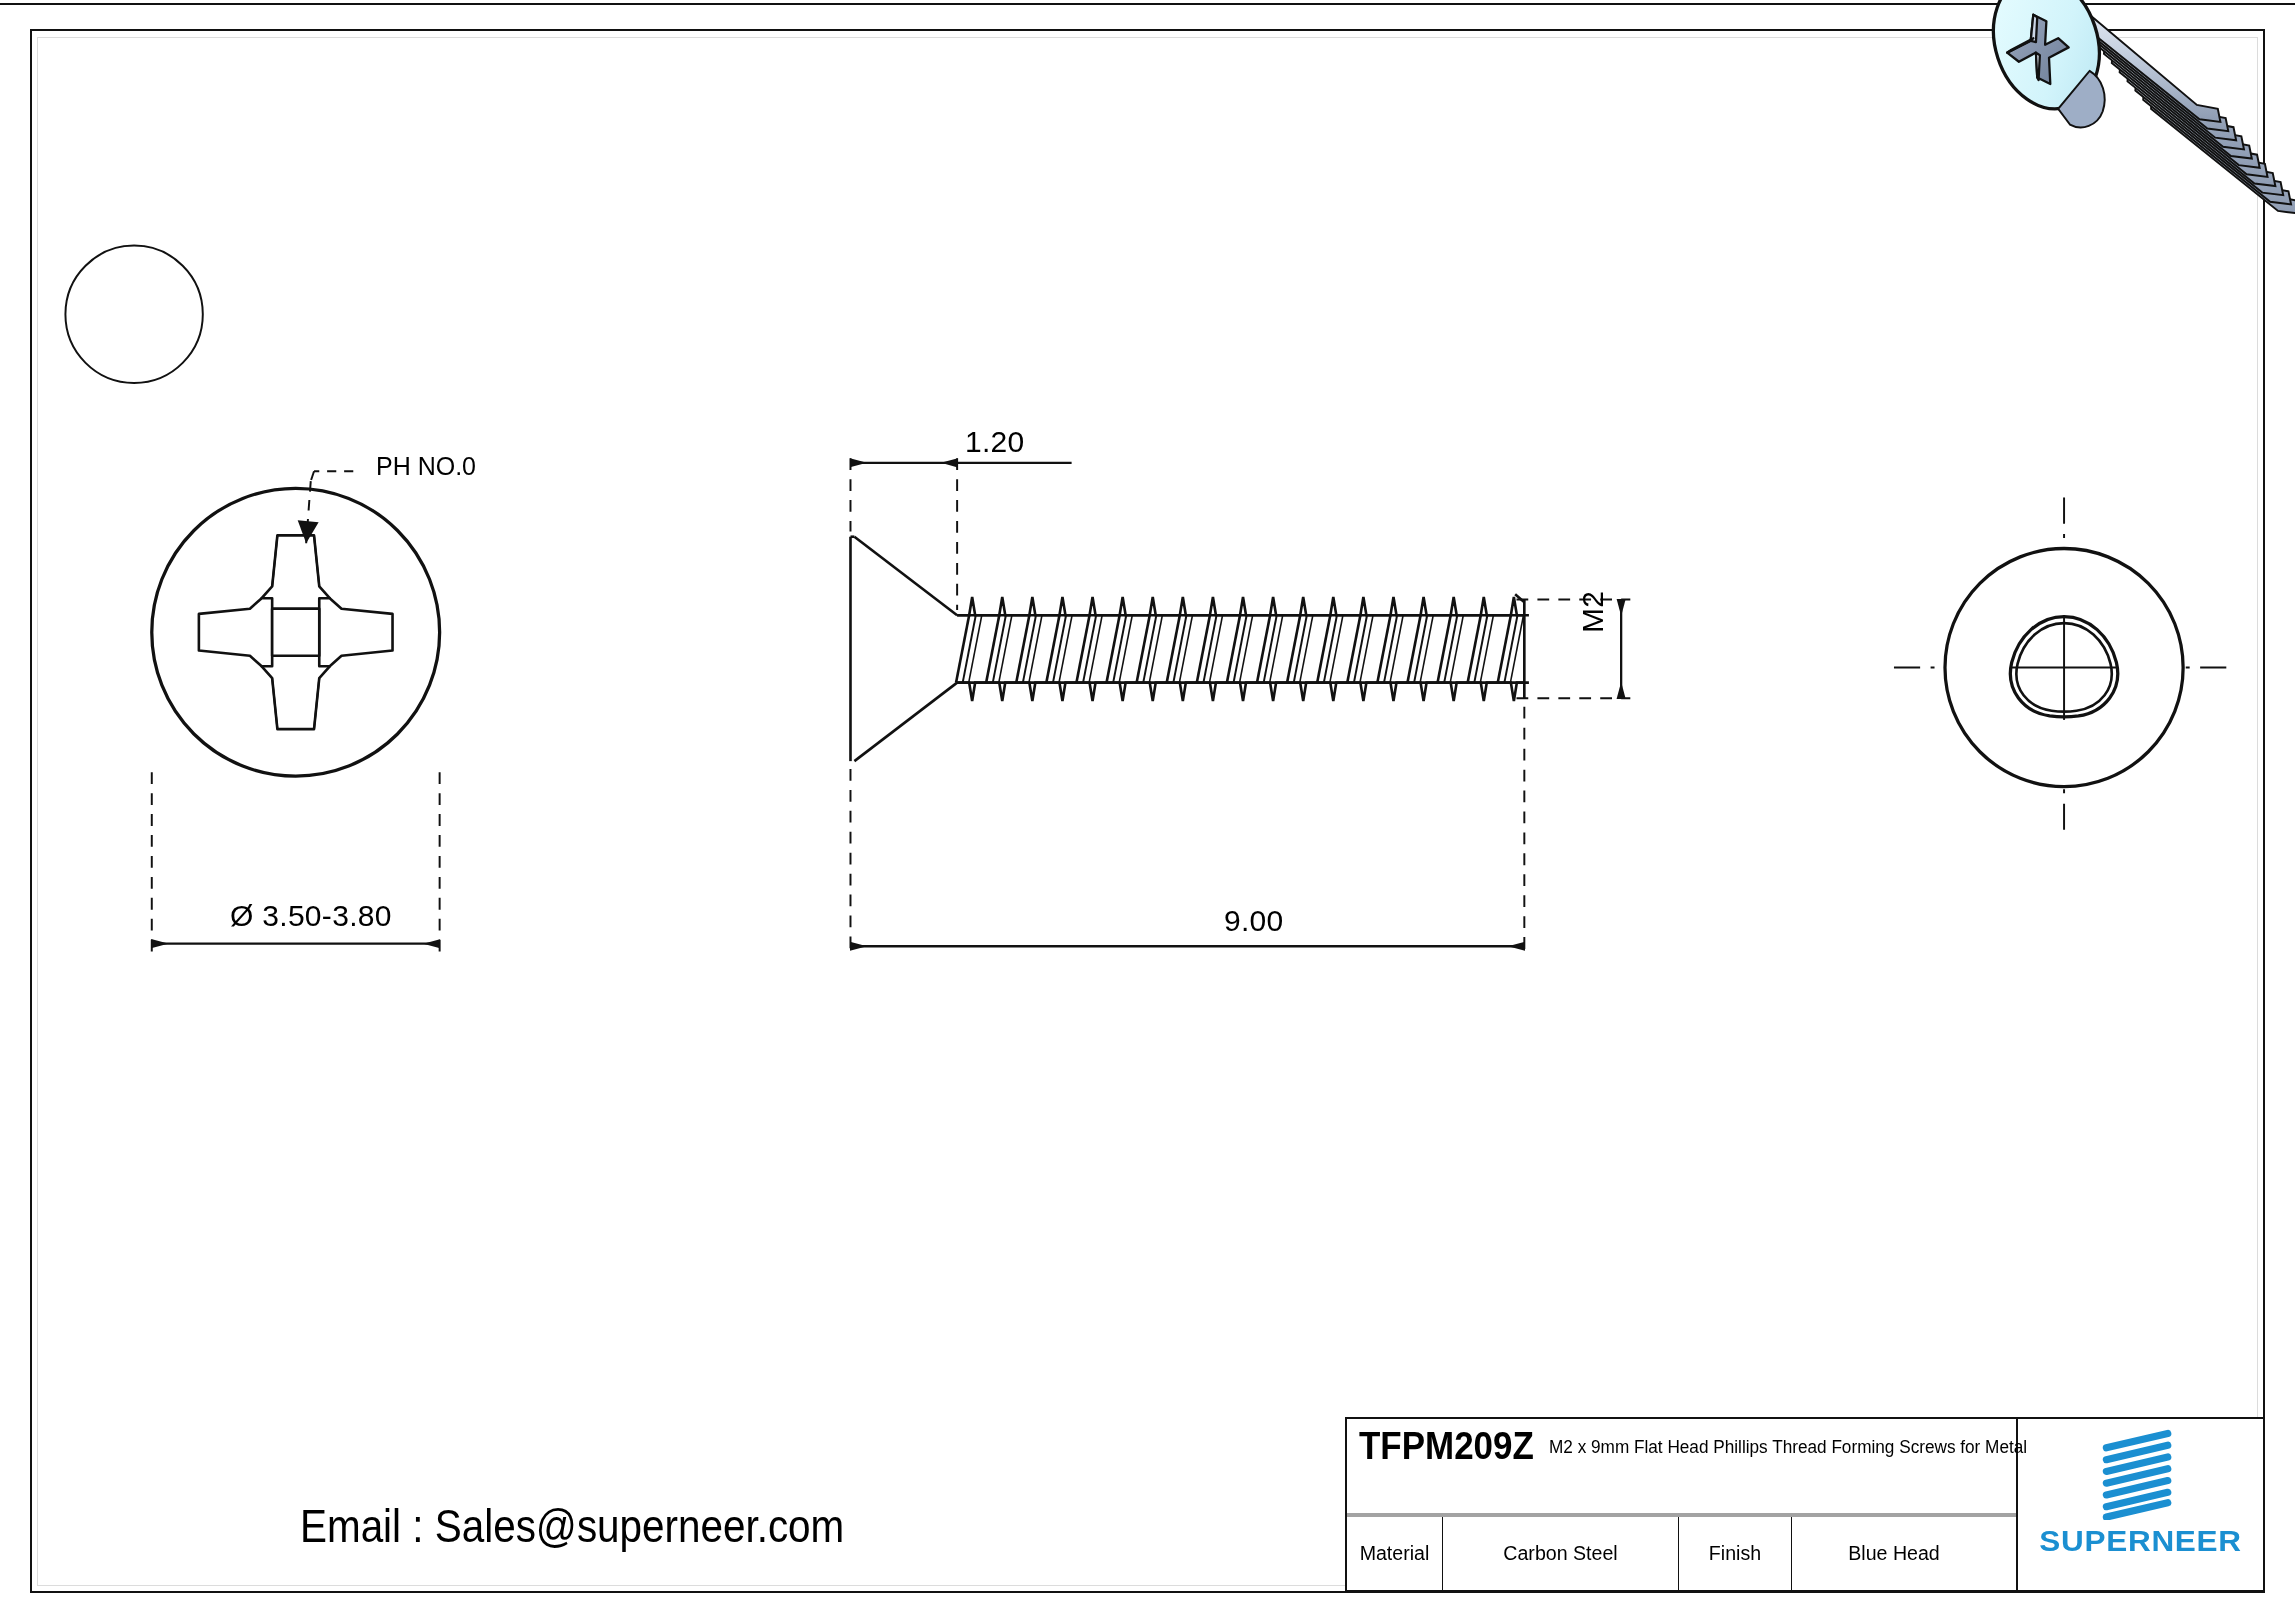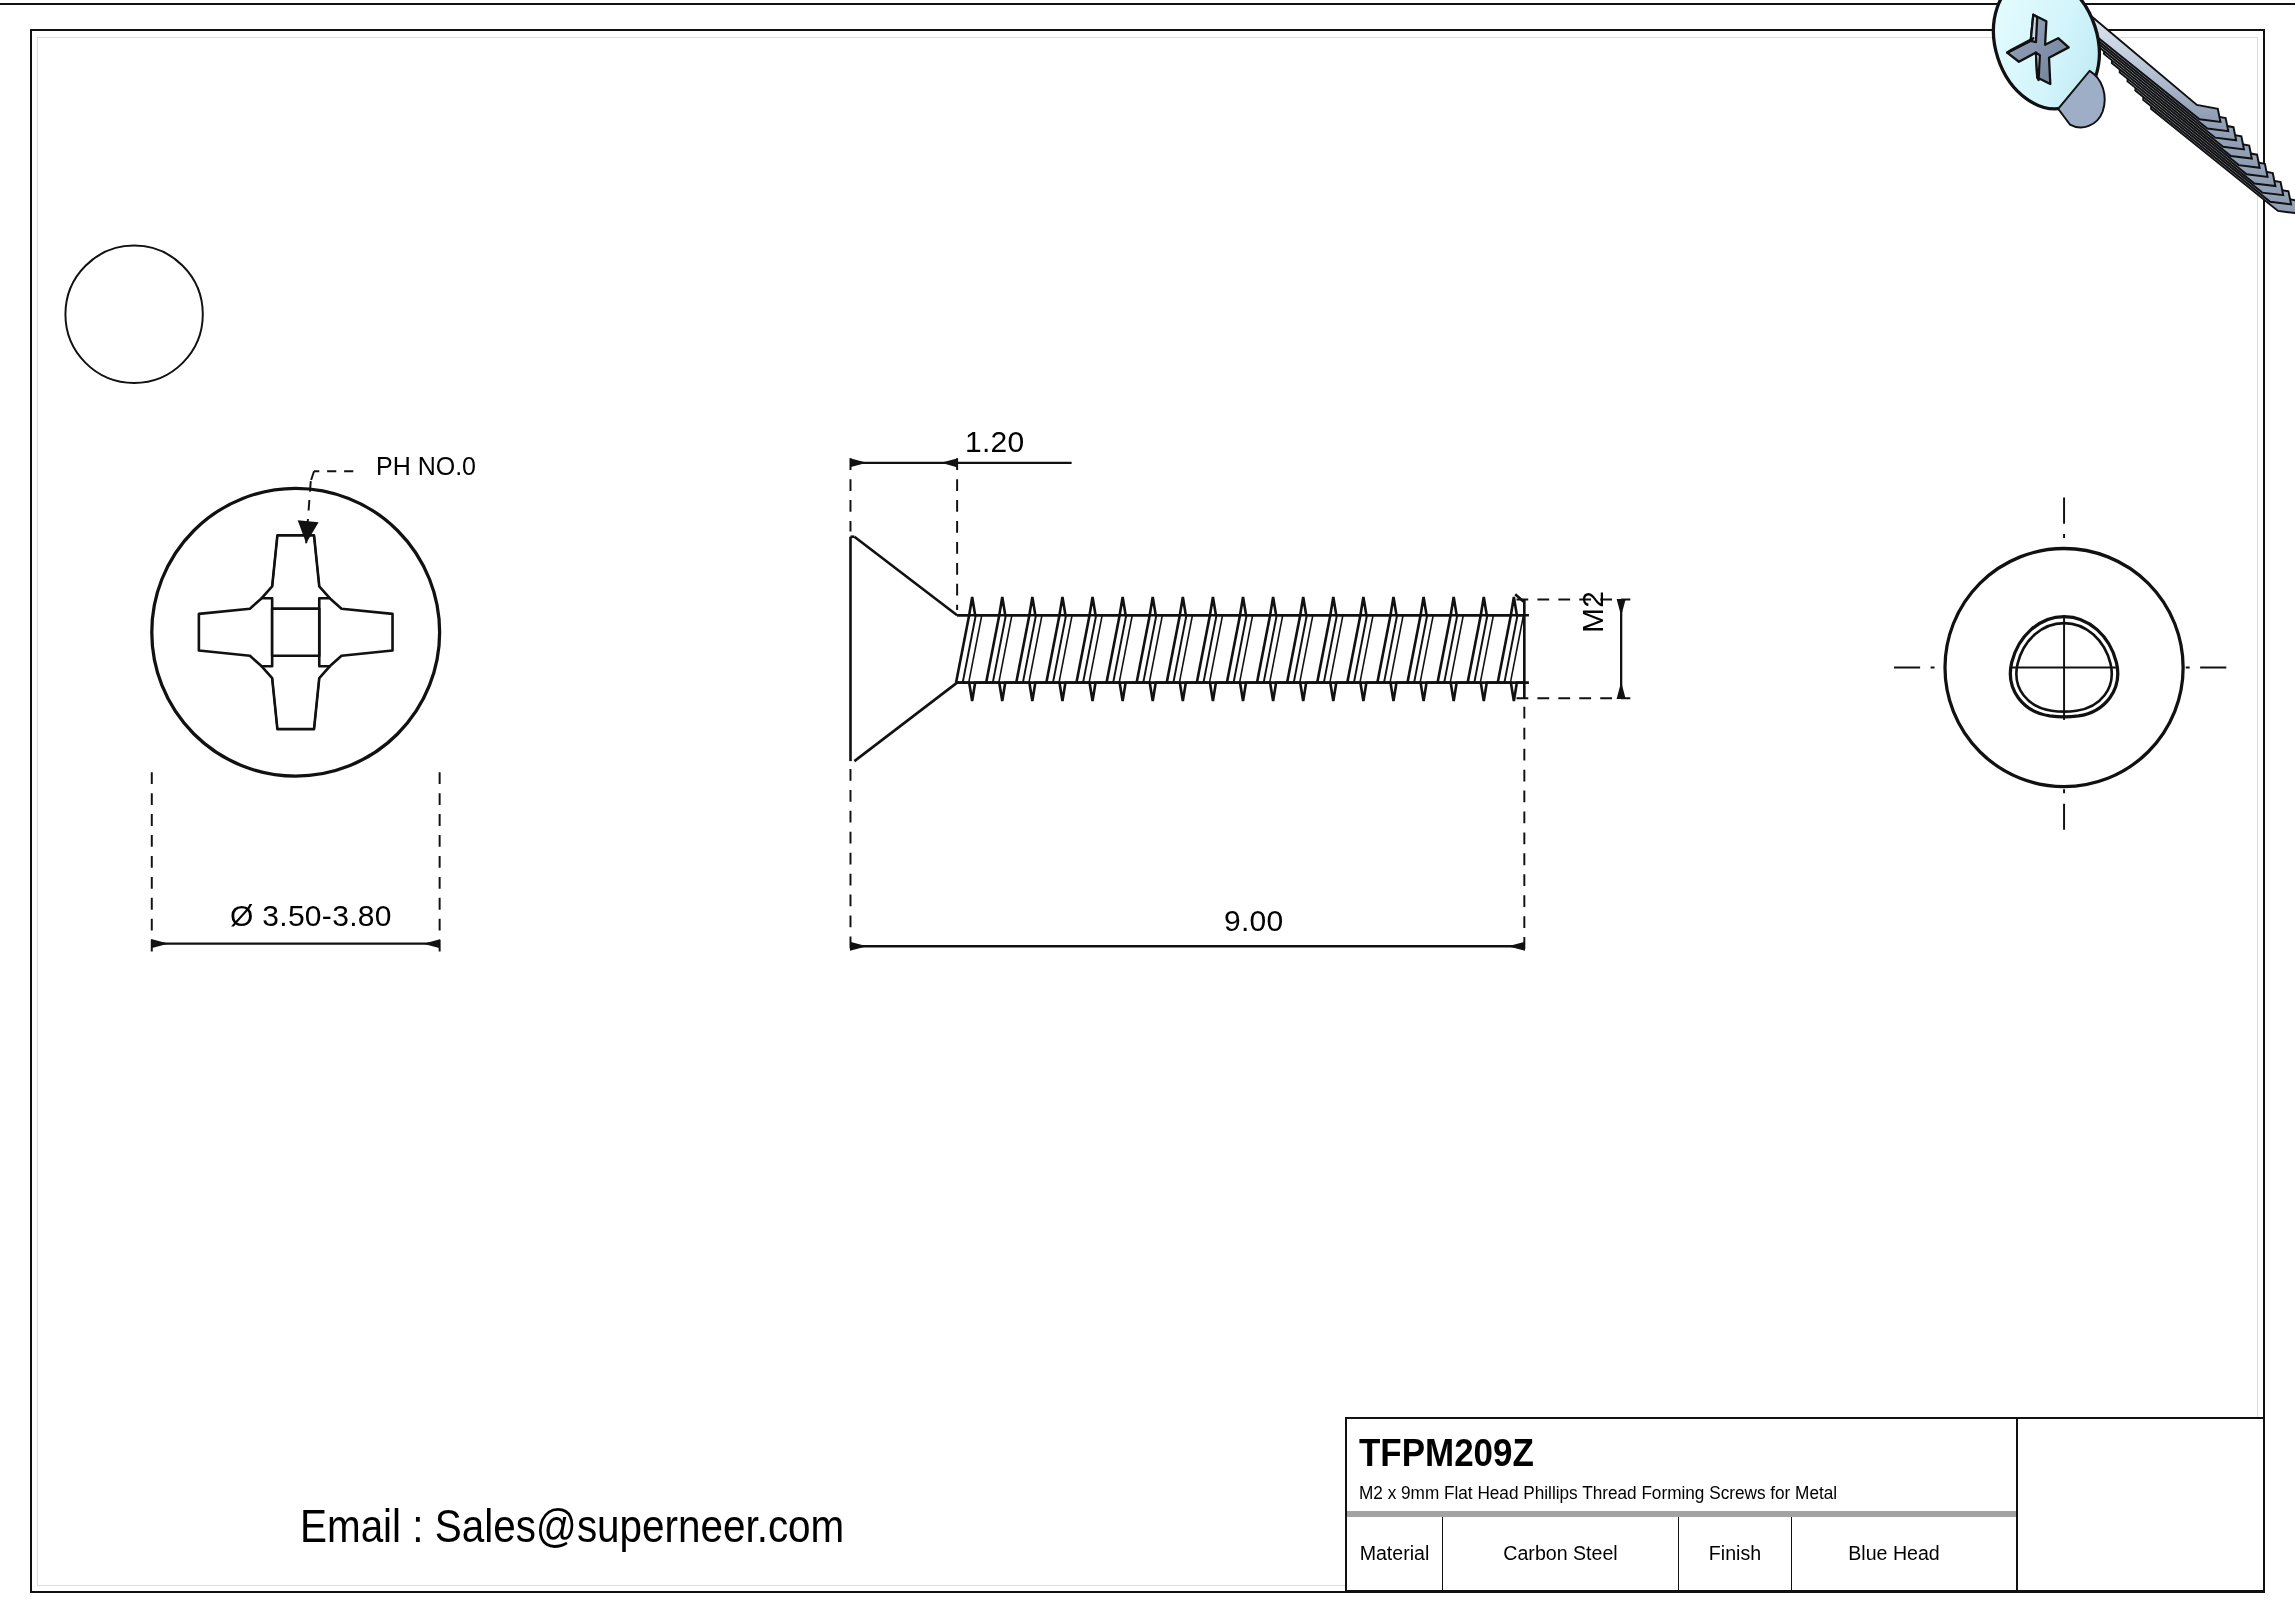--- a/index.html
+++ b/index.html
@@ -34,22 +34,22 @@
     transform:scaleX(.86);transform-origin:left center;
   }
 
   
   .titleblock{
     position:absolute;left:1345px;top:1417px;width:920px;height:175px;
     border:2px solid #111;box-sizing:border-box;display:flex;background:#fff;
   }
   .tb-left{width:671px;display:flex;flex-direction:column;border-right:2px solid #111;box-sizing:border-box;}
   .tb-desc{
-    flex:0 0 98px;border-bottom:6px solid #a3a3a3;box-sizing:border-box;
-    padding:7.9px 11.8px 0 11.8px;display:flex;flex-direction:column;justify-content:center;
+    flex:0 0 98px;border-bottom:4px solid #a3a3a3;box-sizing:border-box;
+    padding:7.9px 11.8px 0 11.8px;display:flex;flex-direction:row;justify-content:space-between;
   }
   .tb-code{font-size:38px;font-weight:bold;letter-spacing:0px;line-height:1;color:#000;
     font-family:"Liberation Sans",sans-serif;transform:scaleX(.92);transform-origin:left top;}
   .tb-sub{font-size:18.3px;color:#000;margin-top:9.2px;white-space:nowrap;
     transform:scaleX(.94);transform-origin:left top;}
   .tb-row{flex:1 1 0;display:flex;border-bottom:1.3px solid #111;box-sizing:border-box;}
   .tb-row:last-child{border-bottom:none;}
   .tb-cell{
     display:flex;align-items:center;justify-content:center;
     border-right:1.3px solid #111;box-sizing:border-box;font-size:19.6px;color:#000;
@@ -344,16 +344,30 @@
 
       <div class="tb-row">
         <div class="tb-cell c-lab">Material</div>
         <div class="tb-cell c-val">Carbon Steel</div>
         <div class="tb-cell c-lab2">Finish</div>
         <div class="tb-cell c-val2">Blue Head</div>
       </div>
 
     </div>
 
+    <div class="tb-right">
+      <svg class="logo-mark" viewBox="0 0 150 140">
+        <g stroke="#1b8fd1" stroke-width="11" stroke-linecap="round">
+          <line x1="22" y1="30" x2="116" y2="8"></line>
+          <line x1="22" y1="48" x2="116" y2="26"></line>
+          <line x1="22" y1="66" x2="116" y2="44"></line>
+          <line x1="22" y1="84" x2="116" y2="62"></line>
+          <line x1="22" y1="102" x2="116" y2="80"></line>
+          <line x1="22" y1="120" x2="116" y2="98"></line>
+          <line x1="22" y1="136" x2="116" y2="114"></line>
+        </g>
+      </svg>
+      <div class="logo-word">SUPERNEER</div>
+    </div>
   </div>
 
 </div>
 
 
 </body></html>

